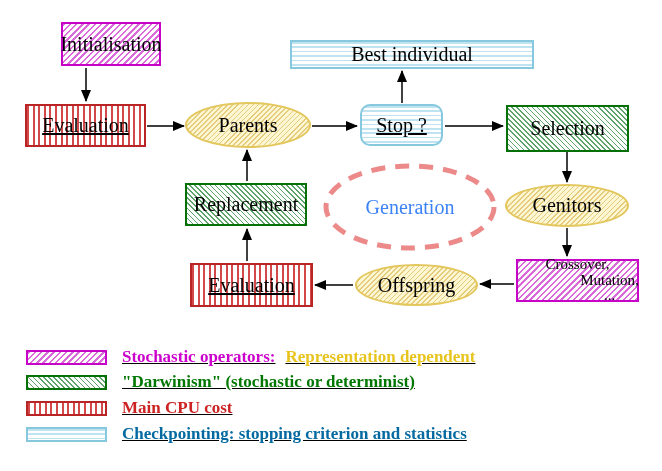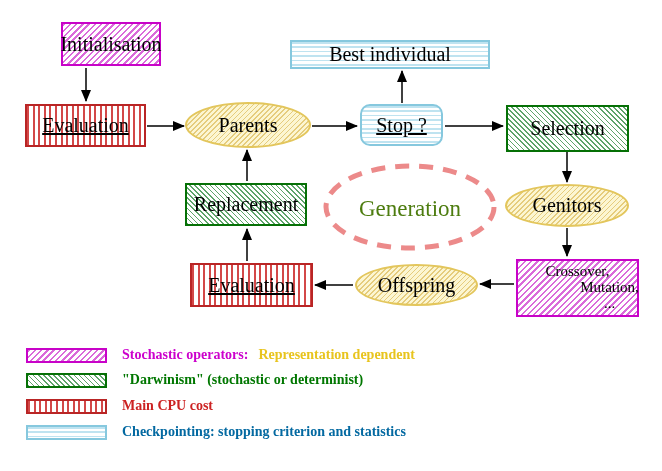--- a/index.html
+++ b/index.html
@@ -54,28 +54,28 @@
   .ellipse { border-radius: 50%; }
   .rounded { border-radius: 10px; }
 
   .node-crossover { font-size: 15px; flex-direction: column; }
   .node-crossover .line2 { position: relative; left: 8px; margin-left: 48px; }
 
   #generation-label {
     position: absolute;
     left: 348px; top: 196px; width: 124px;
     text-align: center;
-    font-size: 23px;
-    color: #4d7c0f;
+    font-size: 20px;
+    color: #3b82f6;
   }
 
   
   .legend-row { position: absolute; left: 26px; display: flex; align-items: center; }
   .swatch { width: 81px; height: 15px; flex: 0 0 81px; }
-  .legend-label { margin-left: 15px; font-size: 14px; font-weight: bold; white-space: nowrap; }
+  .legend-label { margin-left: 15px; font-size: 17px; font-weight: bold; white-space: nowrap; text-decoration: underline; }
   .t-magenta { color: #cc00cc; }
   .t-gold { color: #e8c41e; margin-left: 10px; }
   .t-green { color: #007700; }
   .t-red { color: #cc2222; }
   .t-lightblue { color: #0369a1; }
 </style>
 </head>
 <body>
 
 <div id="canvas">
@@ -101,21 +101,21 @@
   </svg>
 
   <div class="node p-magenta" style="left:25px; top:22px; width:100px; height:44px;margin-left:36px;">
     <span>Initialisation</span>
   </div>
 
   <div class="node p-red" style="left:25px; top:104px; width:121px; height:43px;">
     <span>Evaluation</span>
   </div>
 
-  <div class="node p-cyan" style="left:290px; top:40px; width:200px; height:29px;">
+  <div class="node p-cyan" style="left:290px; top:40px; width:244px; height:29px;">
     <span>Best individual</span>
   </div>
 
   <div class="node p-yellow ellipse" style="left:185px; top:102px; width:126px; height:46px;">
     <span>Parents</span>
   </div>
 
   <div class="node p-cyan rounded" style="left:360px; top:104px; width:83px; height:42px;text-decoration:underline;">
     <span>Stop ?</span>
   </div>
@@ -125,21 +125,21 @@
   </div>
 
   <div class="node p-yellow ellipse" style="left:505px; top:184px; width:124px; height:43px;">
     <span>Genitors</span>
   </div>
 
   <div class="node p-green" style="left:185px; top:183px; width:122px; height:43px;">
     <span>Replacement</span>
   </div>
 
-  <div class="node p-magenta node-crossover" style="left:516px; top:259px; width:123px; height:58px;">
+  <div class="node p-magenta node-crossover" style="left:516px; top:259px; width:123px; height:43px;">
     <span class="line1">Crossover,</span>
     <span class="line2">Mutation, ...</span>
   </div>
 
   <div class="node p-yellow ellipse" style="left:355px; top:264px; width:123px; height:42px;">
     <span>Offspring</span>
   </div>
 
   <div class="node p-red" style="left:190px; top:263px; width:123px; height:44px;">
     <span>Evaluation</span>

